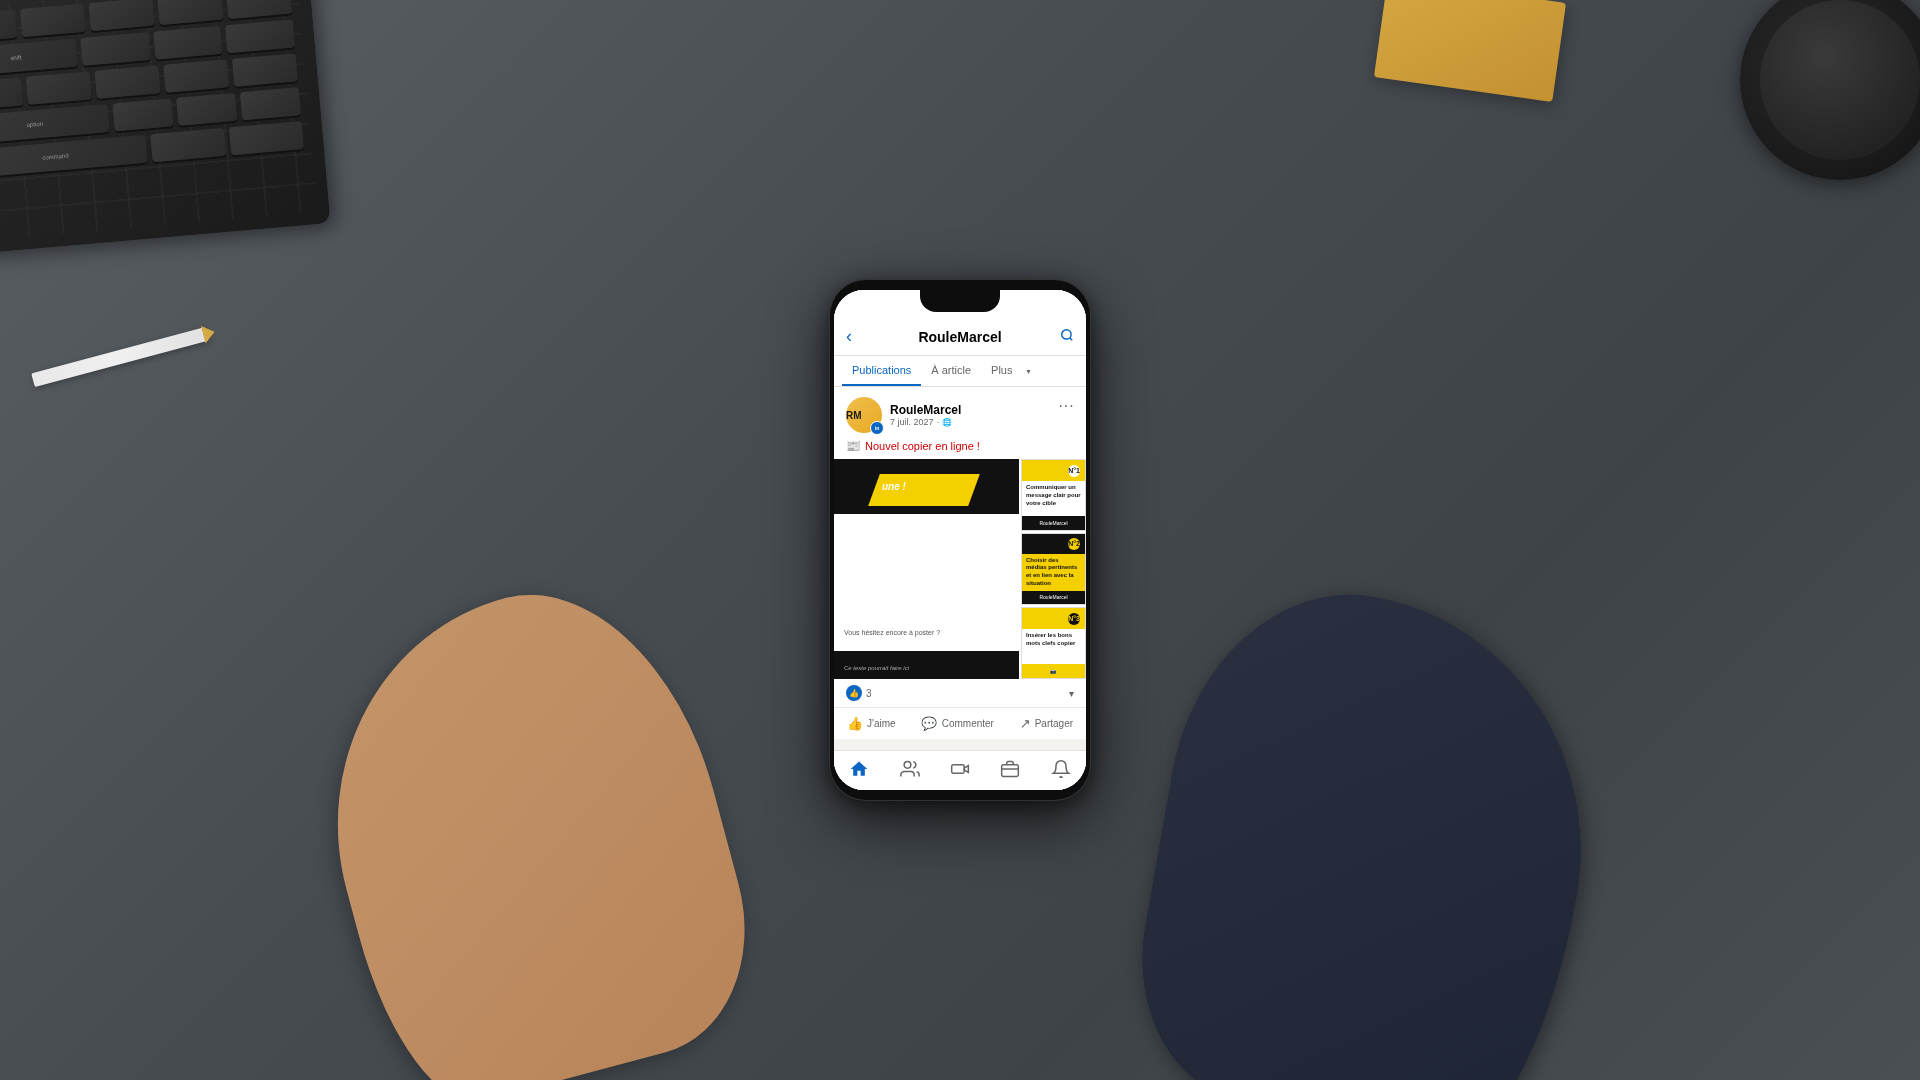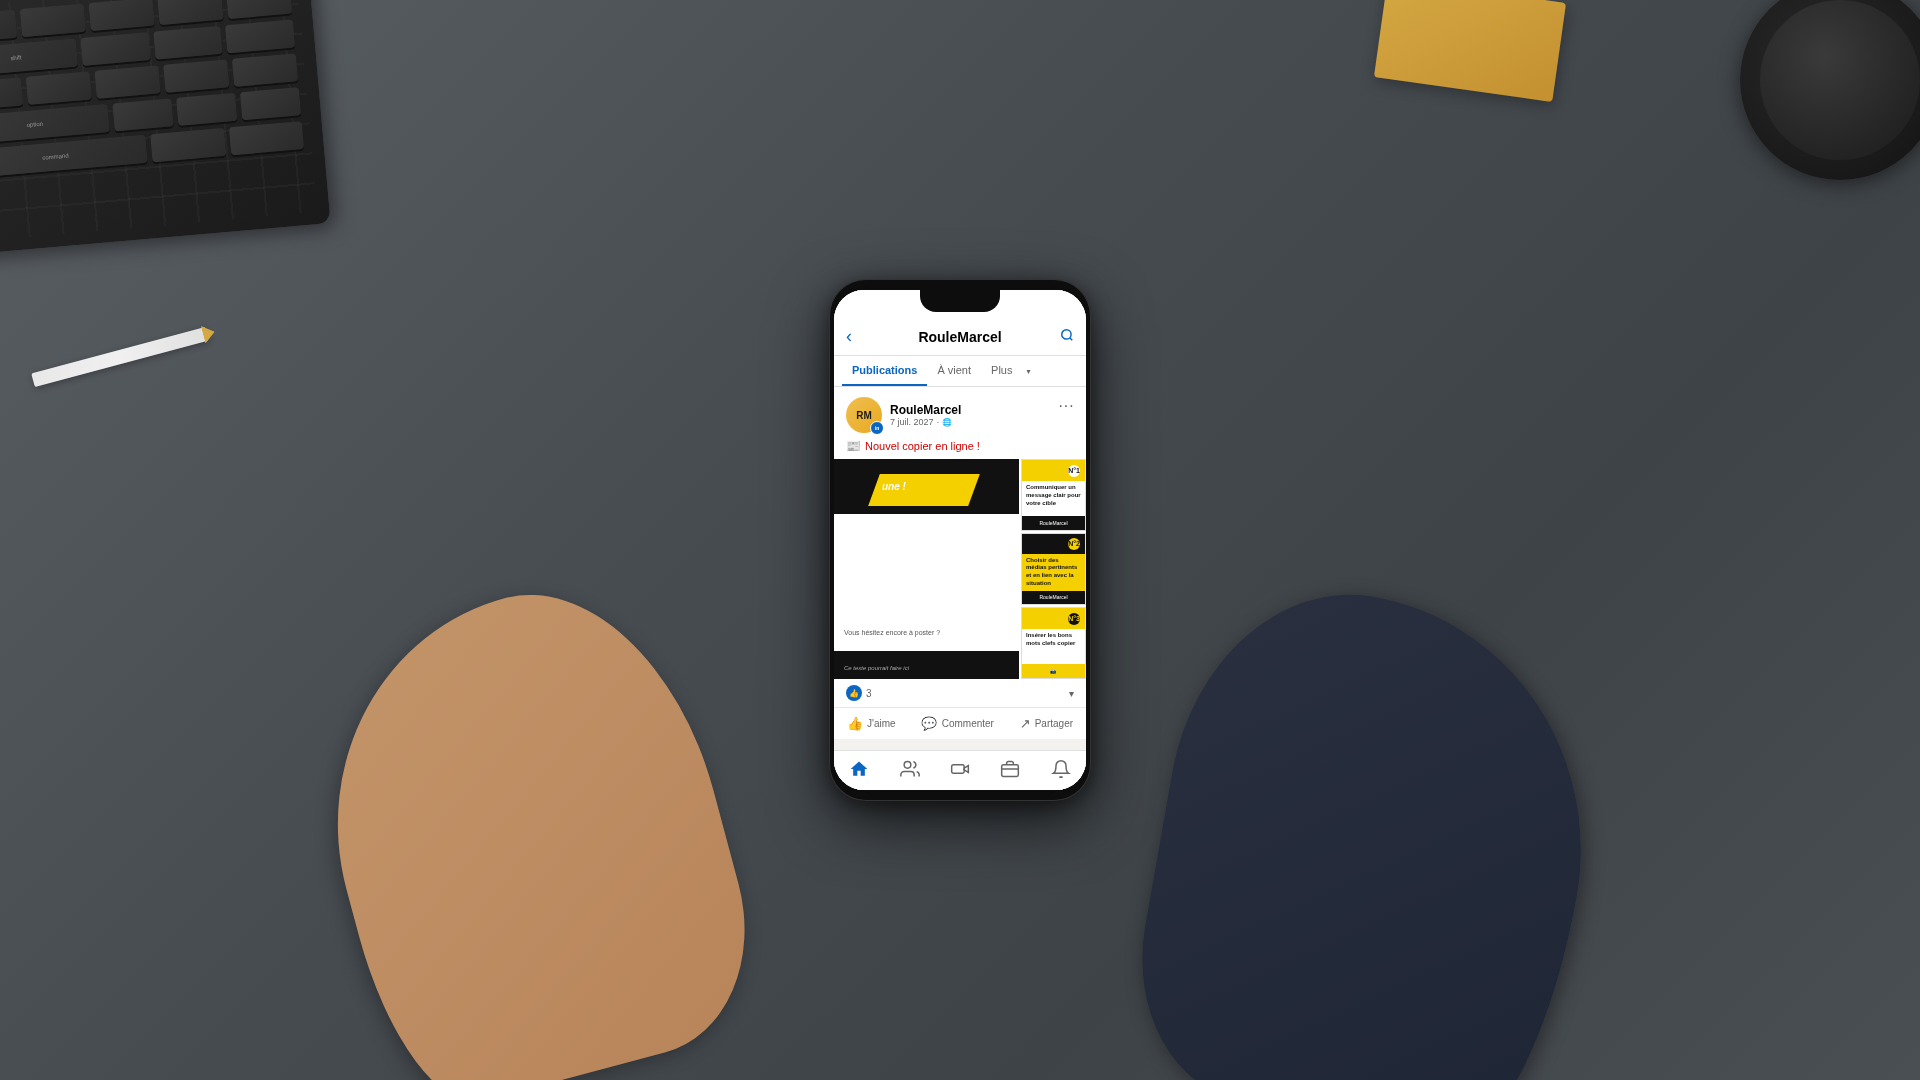--- a/index.html
+++ b/index.html
@@ -277,21 +277,21 @@
       font-size: 11px;
       color: #666;
       cursor: pointer;
       border-bottom: 2px solid transparent;
       white-space: nowrap;
     }
 
     .tab.active {
       color: #0a66c2;
       border-bottom-color: #0a66c2;
-      font-weight: 700;
+      font-weight: 400;
     }
 
     .tab-more {
       display: flex;
       align-items: flex-end;
       gap: 14px;
     }
 
     
     .feed {
@@ -319,21 +319,20 @@
       gap: 8px;
     }
 
     .avatar {
       width: 36px;
       height: 36px;
       border-radius: 50%;
       background: linear-gradient(135deg, #f0c050, #e8a820);
       display: flex;
       align-items: center;
-      justify-content: center;
       font-size: 12px;
       font-weight: 700;
       color: #1a1a1a;
       position: relative;
       flex-shrink: 0;
     }
 
     .avatar-badge {
       position: absolute;
       bottom: -2px;
@@ -686,21 +685,21 @@
           <span class="search-btn">
             <svg width="14" height="14" viewBox="0 0 24 24" fill="none" stroke="#0a66c2" stroke-width="2.5">
               <circle cx="11" cy="11" r="8"></circle>
                 <path d="m21 21-4.35-4.35"></path>
             </svg>
           </span>
         </div>
 
         <div class="tabs">
           <div class="tab active">Publications</div>
-          <div class="tab">À vient</div>
+          <div class="tab">À article</div>
           <div class="tab tab-more">
             <span>Plus</span>
             <span style="font-size:8px;">▾</span>
           </div>
         </div>
 
         <div class="feed" style="padding-bottom: 50px; flex:1; overflow-y:scroll;">
 
           <div class="post-card">
 

